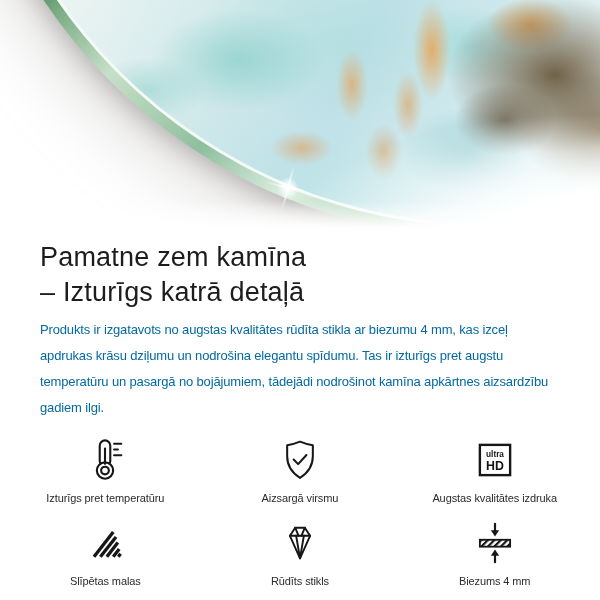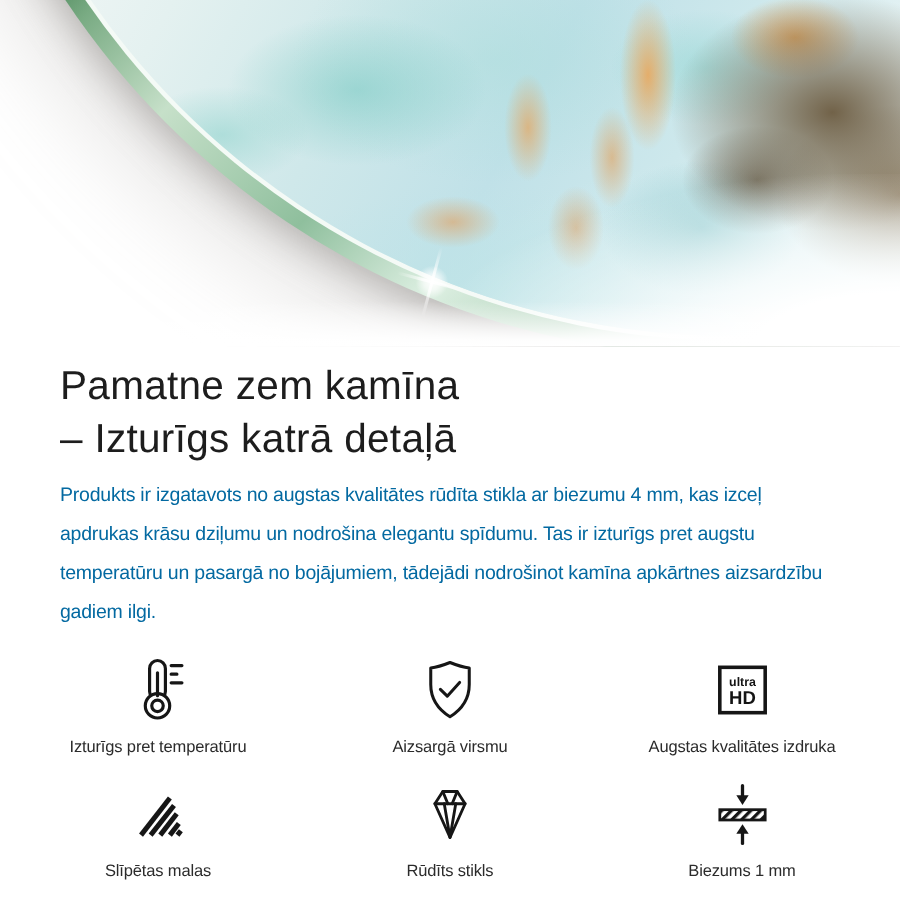--- a/index.html
+++ b/index.html
@@ -162,18 +162,18 @@
                 <rect x="0" y="0" width="2.4" height="5" fill="#161616"></rect>
               </pattern>
             </defs>
             <path d="M24 3 V11" stroke="#161616" stroke-width="2.4" stroke-linecap="round"></path>
             <path d="M19.5 10 L28.5 10 L24 17 Z" fill="#161616"></path>
             <rect x="7.5" y="20.5" width="33" height="7.5" fill="url(#hpat)" stroke="#161616" stroke-width="2"></rect>
             <path d="M24 45 V37" stroke="#161616" stroke-width="2.4" stroke-linecap="round"></path>
             <path d="M19.5 38 L28.5 38 L24 31 Z" fill="#161616"></path>
           </svg>
         </span>
-        <span class="flabel">Biezums 1 mm</span>
+        <span class="flabel">Biezums 4 mm</span>
       </div>
 
     </div>
   </div>
 </div>
 
 </body></html>

